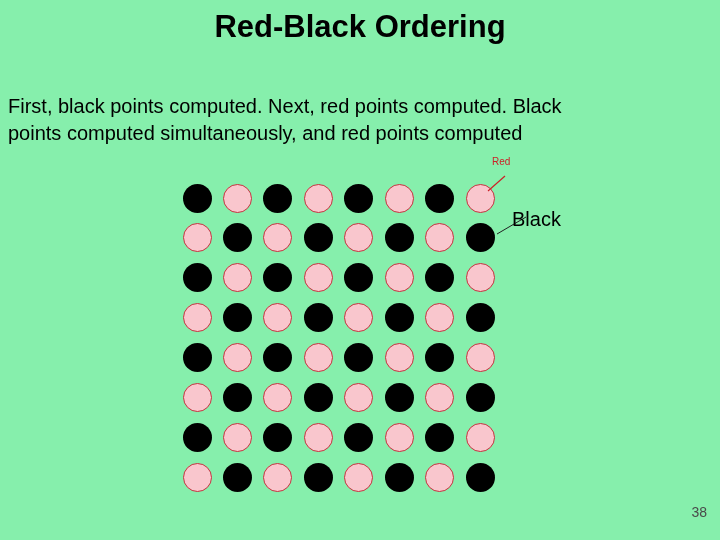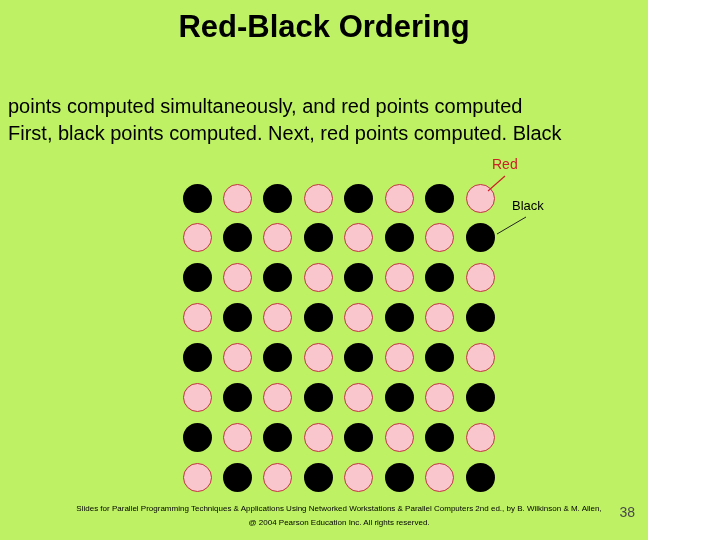--- a/index.html
+++ b/index.html
@@ -1,20 +1,20 @@
 <!DOCTYPE html>
 <html><head>
 <meta charset="utf-8">
 <style>
   html, body { margin: 0; padding: 0; background: #fff; }
   .slide {
     position: relative;
-    width: 648px;
+    width: 720px;
     height: 540px;
-    background: #bef264;
+    background: #86efac;
     font-family: "Liberation Sans", sans-serif;
     overflow: hidden;
     text-decoration: underline;
   }
   .title {
     position: absolute;
     top: 9px;
     left: 0;
     width: 100%;
     text-align: center;
@@ -34,21 +34,21 @@
   }
   .dot {
     position: absolute;
     width: 29px;
     height: 29px;
     border-radius: 50%;
     box-sizing: border-box;
   }
   .diagram-label {
     position: absolute;
-    font-size: 14px;
+    font-size: 10px;
   }
   .leader-lines {
     position: absolute;
     left: 0; top: 0;
     width: 720px; height: 540px;
     pointer-events: none;
   }
   .footer {
     position: absolute;
     top: 502px;
@@ -69,22 +69,22 @@
   }
 </style>
 </head>
 <body>
 
 <div class="slide">
 
   <div class="title">Red-Black Ordering</div>
 
   <div class="body-text">
+    <div>First, black points computed. Next, red points computed. Black</div>
     <div>points computed simultaneously, and red points computed</div>
-    <div>First, black points computed. Next, red points computed. Black</div>
   </div>
 
   <div>
       <div class="dot" style="left: 182.5px; top: 183.5px; background: rgb(0, 0, 0);"></div>
       <div class="dot" style="left: 222.93px; top: 183.5px; background: rgb(249, 198, 205); border: 1.5px solid rgb(194, 51, 62);"></div>
       <div class="dot" style="left: 263.36px; top: 183.5px; background: rgb(0, 0, 0);"></div>
       <div class="dot" style="left: 303.79px; top: 183.5px; background: rgb(249, 198, 205); border: 1.5px solid rgb(194, 51, 62);"></div>
       <div class="dot" style="left: 344.22px; top: 183.5px; background: rgb(0, 0, 0);"></div>
       <div class="dot" style="left: 384.65px; top: 183.5px; background: rgb(249, 198, 205); border: 1.5px solid rgb(194, 51, 62);"></div>
       <div class="dot" style="left: 425.08px; top: 183.5px; background: rgb(0, 0, 0);"></div>
@@ -146,22 +146,18 @@
       <div class="dot" style="left: 425.08px; top: 462.52px; background: rgb(249, 198, 205); border: 1.5px solid rgb(194, 51, 62);"></div>
       <div class="dot" style="left: 465.51px; top: 462.52px; background: rgb(0, 0, 0);"></div>
     </div>
 
   <svg class="leader-lines">
     <line x1="505" y1="176" x2="488" y2="191" stroke-width="1.2" stroke="#cc2127"></line>
     <line x1="526" y1="217" x2="497" y2="234" stroke-width="1" stroke="#222222"></line>
   </svg>
 
   <div class="diagram-label" style="left: 492px; top: 156px; color: rgb(204, 33, 39);">Red</div>
-  <div class="diagram-label" style="left: 512px; top: 198px; font-size: 13px; color: rgb(0, 0, 0);">Black</div>
+  <div class="diagram-label" style="left: 512px; top: 208px; font-size: 20px; color: rgb(0, 0, 0);">Black</div>
 
-  <div class="footer">
-    <div class="f-line1">Slides for Parallel Programming Techniques &amp; Applications Using Networked Workstations &amp; Parallel Computers 2nd ed., by B. Wilkinson &amp; M. Allen,</div>
-    <div class="f-line2">@ 2004 Pearson Education Inc. All rights reserved.</div>
-  </div>
 
   <div class="page-number">38</div>
 
 </div>
 
 </body></html>

